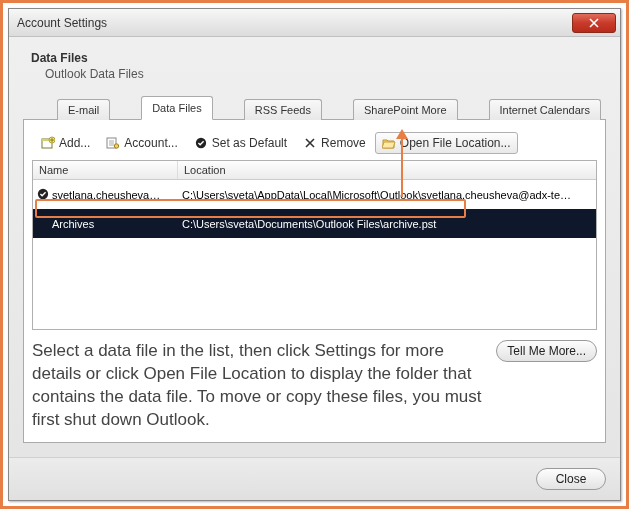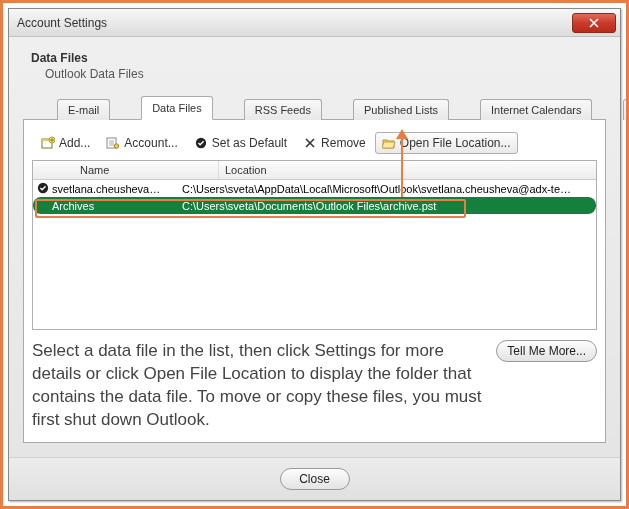--- a/index.html
+++ b/index.html
@@ -117,32 +117,32 @@
     background: #fff;
     position: relative;
   }
   .list-header {
     display: flex;
     background: linear-gradient(to bottom, #fdfdfd, #ececec);
     border-bottom: 1px solid #ccc;
     font-size: 11px;
     color: #333;
   }
-  .col-name { width: 145px; padding: 3px 6px; border-right: 1px solid #ddd; margin-left: 41px; }
+  .col-name { width: 145px; padding: 3px 6px; border-right: 1px solid #ddd; }
   .col-loc { flex: 1; padding: 3px 6px; }
   .list-body { flex: 1; overflow: hidden; }
   .row {
     display: flex;
     align-items: center;
     font-size: 11px;
-    height: 17px;
+    height: 29px;
   }
   .row .c1 { width: 145px; padding: 0 4px; display: flex; align-items: center; gap: 3px; white-space: nowrap; overflow: hidden; }
   .row .c2 { flex: 1; padding: 0 4px; white-space: nowrap; overflow: hidden; }
-  .row.selected { background: #15803d; color: #fff; border-radius: 8px; }
+  .row.selected { background: #0f172a; color: #fff; }
   .select-outline {
     position: absolute;
     border: 2px solid #e67e45;
     border-radius: 2px;
     pointer-events: none;
   }
   .arrow-up {
     position: absolute;
     width: 2px;
     background: #e67e45;
@@ -166,23 +166,23 @@
     border: 1px solid #9a9a9a;
     background: linear-gradient(to bottom, #fdfdfd, #e3e3e3);
     border-radius: 11px;
     padding: 3px 10px;
     font-size: 12px;
     color: #222;
     min-width: 70px;
     text-align: center;
   }
   .footer {
-    padding: 10px 2px;
-    display: flex;
-    justify-content: center;
+    padding: 10px 14px;
+    display: flex;
+    justify-content: flex-end;
     border-top: 1px solid #d0d0d0;
     background: linear-gradient(to bottom, #ececec, #e0e0e0);
   }
   .check-icon svg { width: 12px; height: 12px; }
 </style>
 </head>
 <body>
 
 <div class="window">
 
@@ -196,21 +196,21 @@
   </div>
 
   <div class="body-area">
     <div class="heading">Data Files</div>
     <div class="subheading">Outlook Data Files</div>
 
     <div class="tabstrip">
       <div class="tab"><span>E-mail</span></div>
       <div class="tab active"><span>Data Files</span></div>
       <div class="tab"><span>RSS Feeds</span></div>
-      <div class="tab"><span>Published Lists</span></div>
+      <div class="tab"><span>SharePoint More</span></div>
       <div class="tab"><span>Internet Calendars</span></div>
       <div class="tab"><span>Published Calendars</span></div>
       <div class="tab"><span>Address Books</span></div>
     </div>
 
     <div class="tabpanel">
 
       <div class="toolbar">
         <div class="tbtn">
           <span class="ticon">

